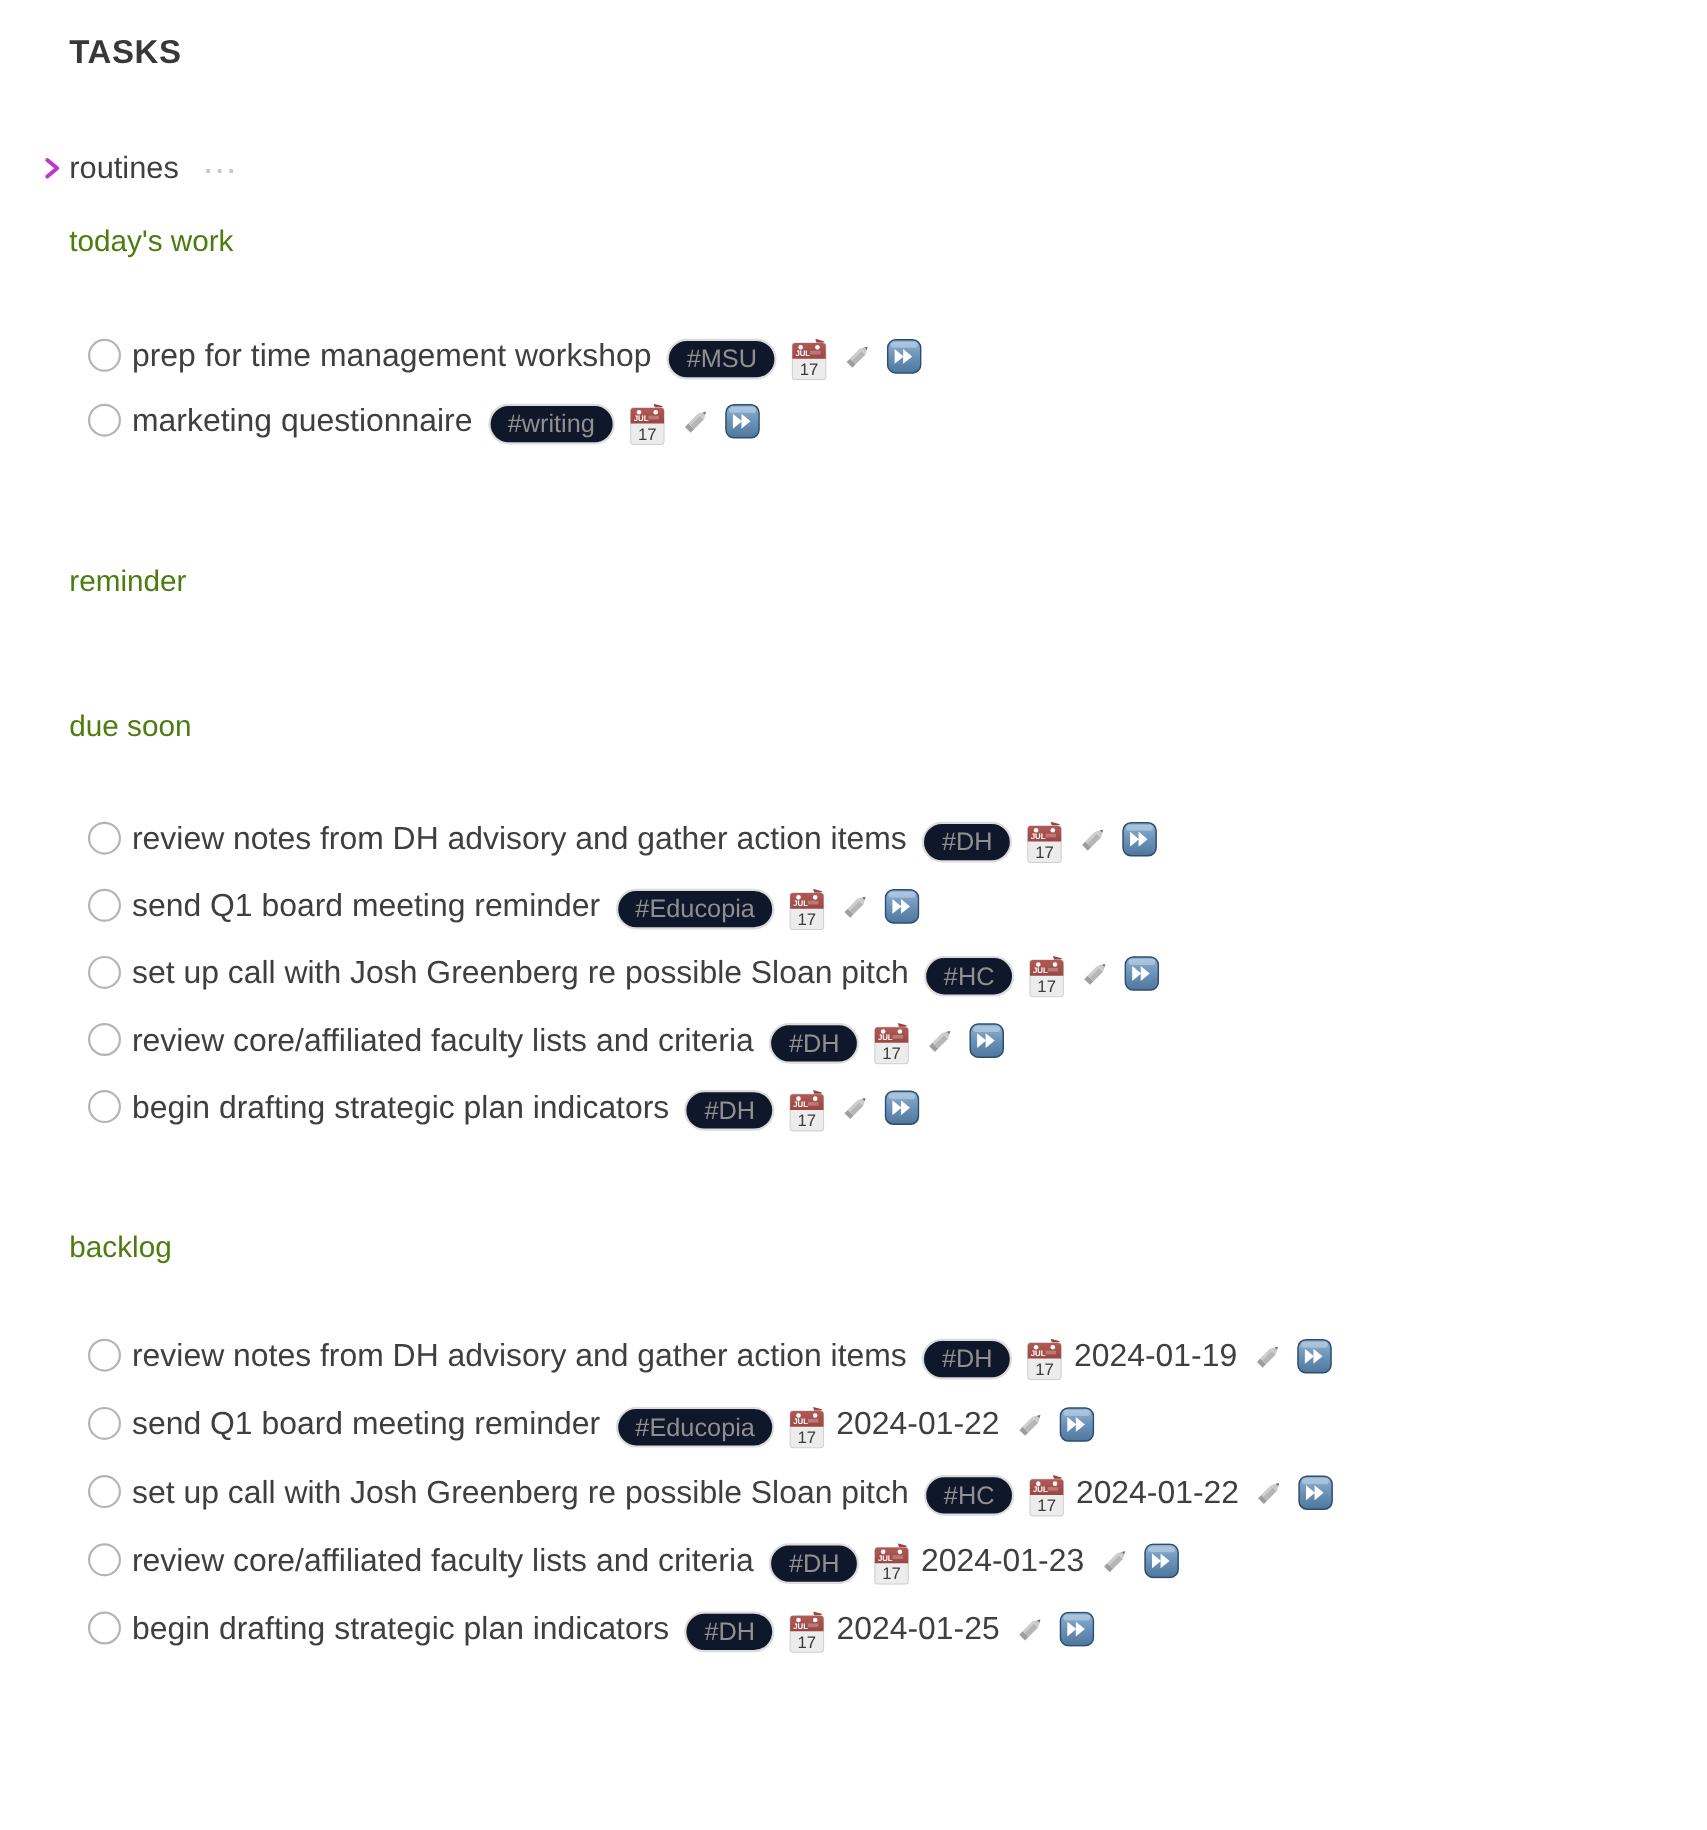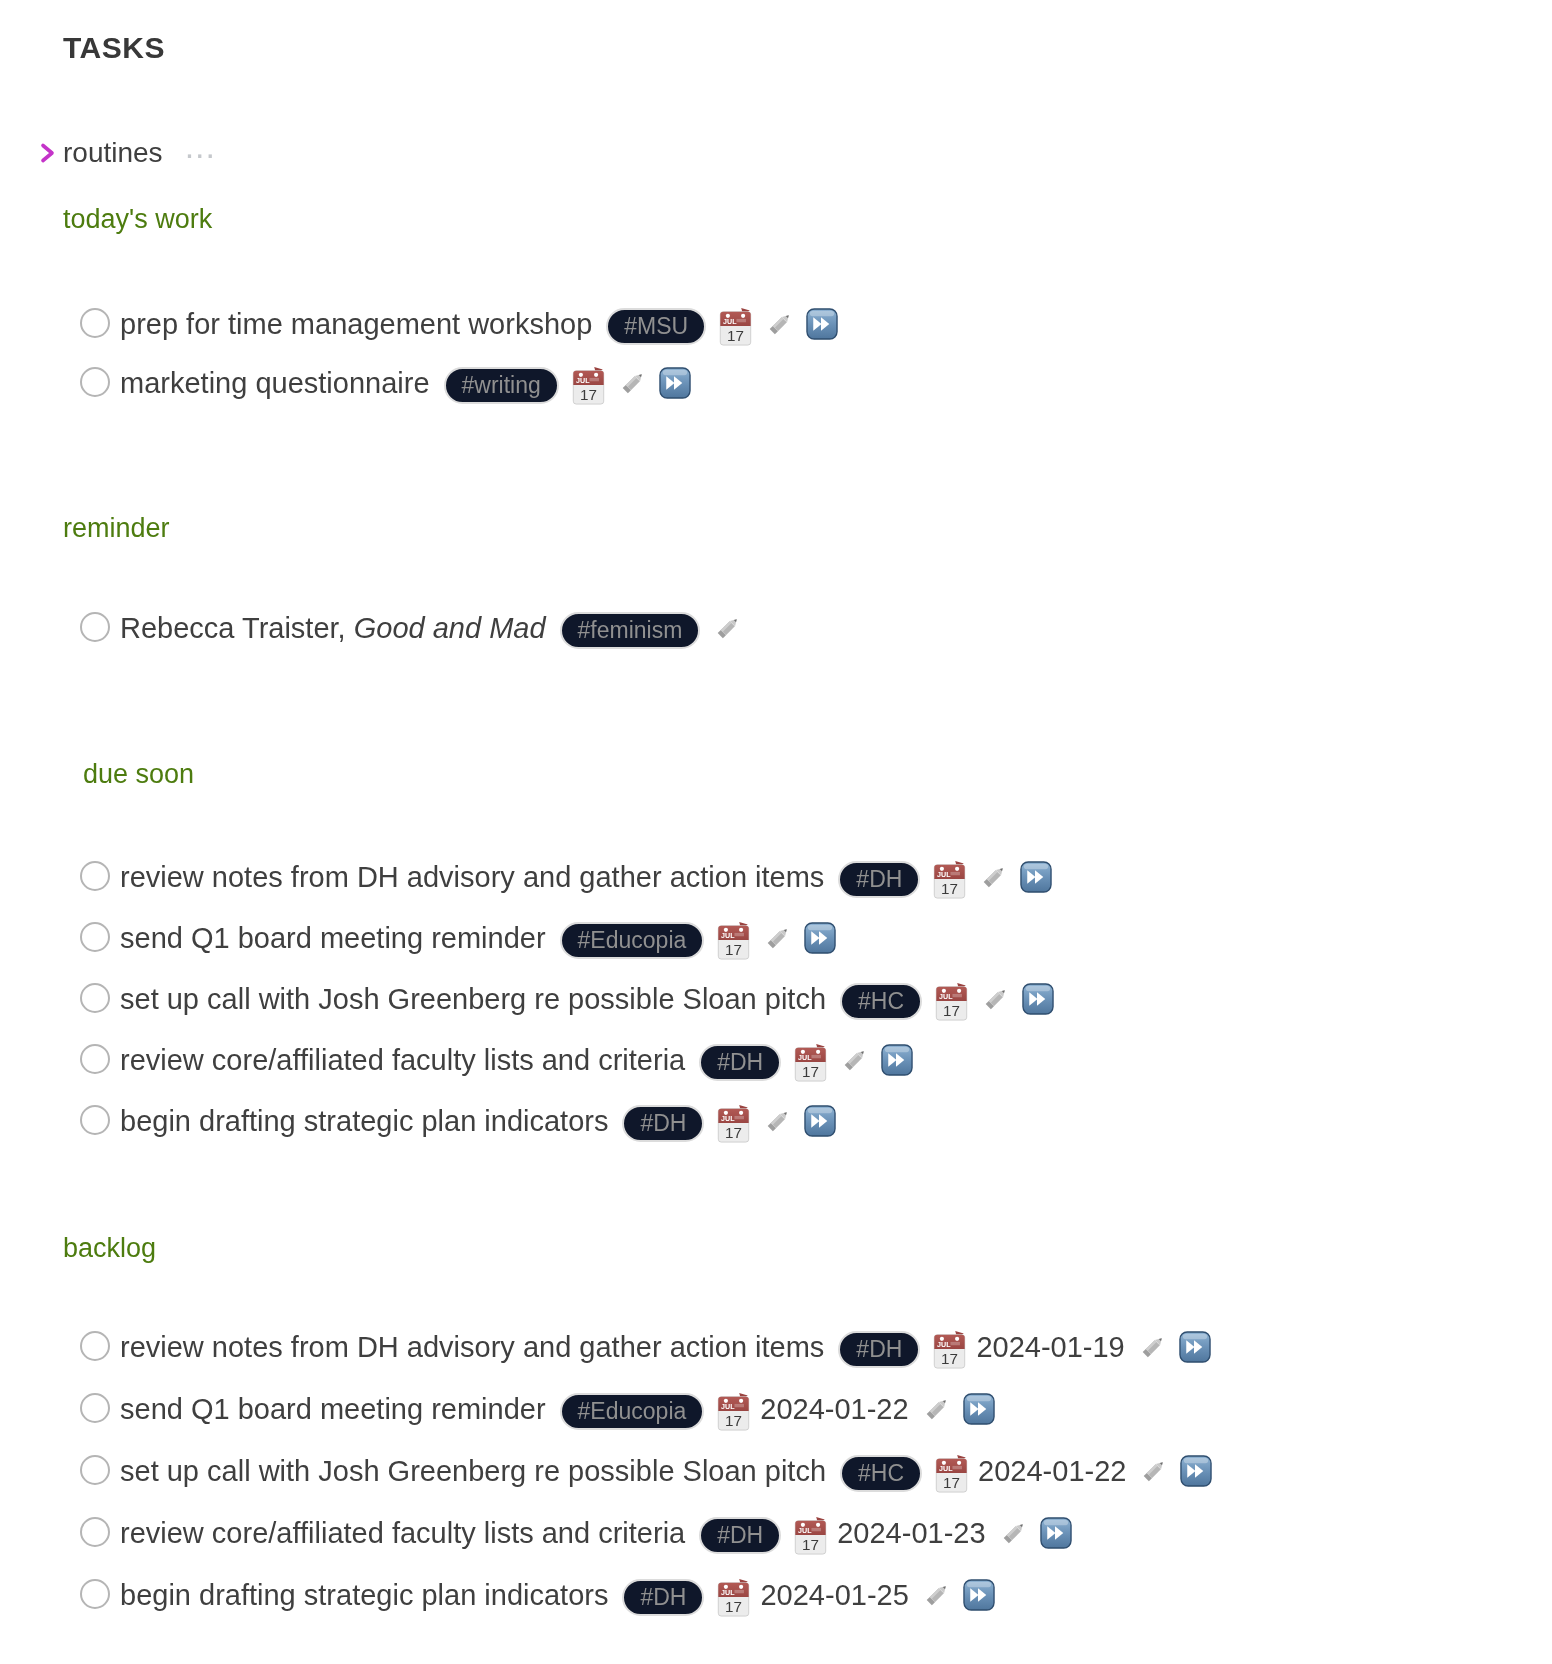--- a/index.html
+++ b/index.html
@@ -132,37 +132,21 @@
   </svg>
           <svg class="ff-icon" width="32" height="32" viewBox="0 0 33 33">
     <rect x="1" y="1" width="31" height="31" rx="7.5" fill="url(#ffgrad)" stroke="#2e4d6e" stroke-width="1.4"></rect>
     <rect x="4" y="3" width="25" height="5.5" rx="2.7" fill="#ffffff" opacity="0.3"></rect>
     <polygon points="7.5,9.5 16,16.5 7.5,23.5" fill="#ffffff"></polygon>
     <polygon points="15.5,9.5 24,16.5 15.5,23.5" fill="#ffffff"></polygon>
   </svg>
         </div>
       </div>
       <div class="section-label" style="margin-top: 100px;">reminder</div>
-      <div class="task-list" style="margin-top: 68px;">
-        <div class="task-row">
-          <span class="task-checkbox"></span>
-          <span class="task-title"><span>Rebecca Traister, </span><span class="italic">Good and Mad</span></span>
-          <span class="tag-pill">#feminism</span>
-          <svg class="pencil-icon" width="31" height="31" viewBox="0 0 32 32">
-    <g transform="rotate(-45 16 16)">
-      <rect x="4" y="12.2" width="4.5" height="7.6" fill="#9e9e9e"></rect>
-      <rect x="8.5" y="12.2" width="13" height="7.6" fill="#b6b6b6"></rect>
-      <rect x="8.5" y="12.2" width="13" height="2.7" fill="#cecece"></rect>
-      <polygon points="21.8,12.2 28,16 21.8,19.8" fill="#c9c9c9"></polygon>
-      <polygon points="25.4,14.4 28,16 25.4,17.6" fill="#6e6e6e"></polygon>
-    </g>
-  </svg>
-        </div>
-      </div>
-      <div class="section-label" style="margin-top: 101px; margin-left: 20px;">due soon</div>
+      <div class="section-label" style="margin-top: 101px;">due soon</div>
       <div class="task-list" style="margin-top: 71px;">
         <div class="task-row">
           <span class="task-checkbox"></span>
           <span class="task-title">review notes from DH advisory and gather action items</span>
           <span class="tag-pill">#DH</span>
           <svg class="cal-icon" width="33" height="38" viewBox="0 0 34 40">
     <polygon points="23,0 32,2.5 25,7" fill="#9a4340"></polygon>
     <rect x="1" y="4" width="32" height="35" rx="3" fill="#ececec" stroke="#cfcfcf" stroke-width="1"></rect>
     <path d="M1 7 a3 3 0 0 1 3 -3 h26 a3 3 0 0 1 3 3 v12 H1 Z" fill="url(#calgrad)"></path>
     <circle cx="9" cy="8.2" r="2.2" fill="#ffffff"></circle>

